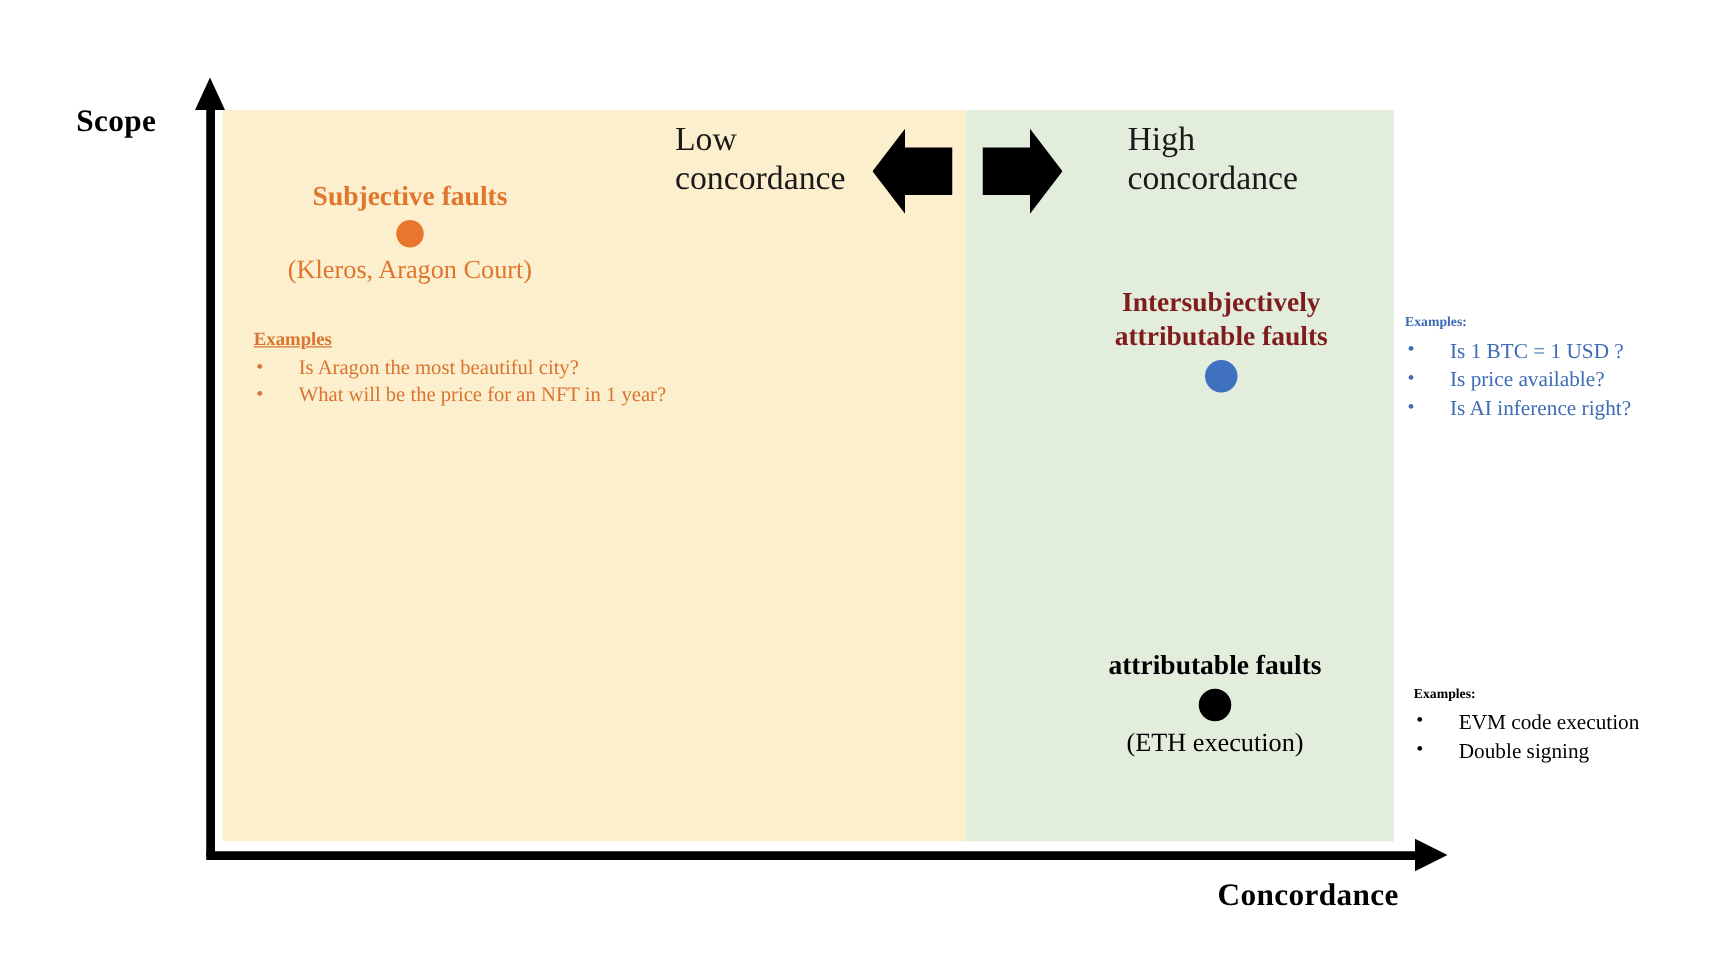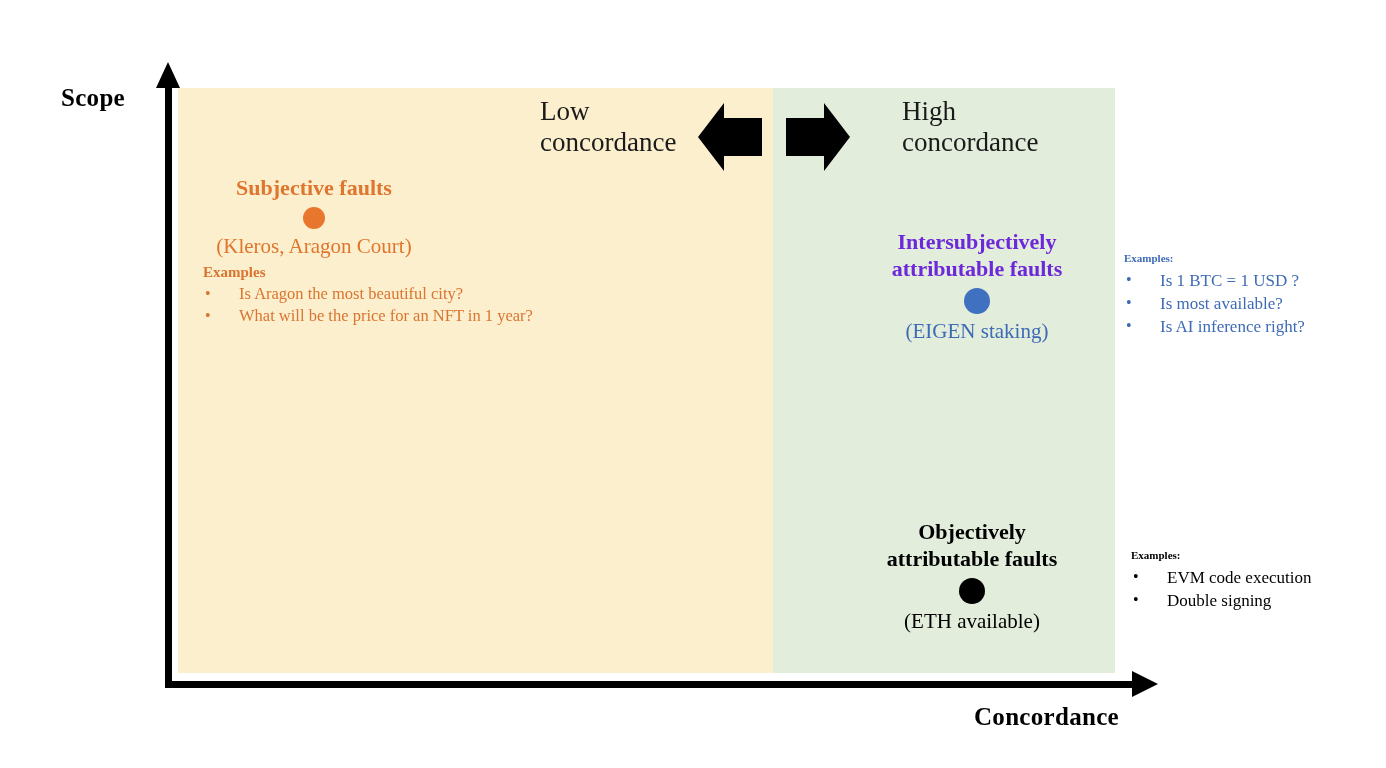--- a/index.html
+++ b/index.html
@@ -118,30 +118,30 @@
     font-size: 21px;
     line-height: 26px;
     white-space: nowrap;
   }
   .dot {
     border-radius: 50%;
     margin: 6px auto 4px auto;
   }
 
   
-  #group-subjective { left: 169px; top: 143px; width: 290px; margin-top: 31px; }
+  #group-subjective { left: 183px; top: 143px; width: 290px; }
   #group-subjective .group-title { color: #E0752E; }
   #group-subjective .group-sub { color: #E0752E; }
   #group-subjective .dot {
     width: 22px; height: 22px; background: #E8762C;
   }
 
   
   #group-intersubjective { left: 857px; top: 228px; width: 240px; }
-  #group-intersubjective .group-title { color: #6d28d9; }
+  #group-intersubjective .group-title { color: #7f1d1d; }
   #group-intersubjective .group-sub { color: #3E6BB5; }
   #group-intersubjective .dot {
     width: 26px; height: 26px; background: #4070C0;
   }
 
   
   #group-objective { left: 852px; top: 518px; width: 240px; }
   #group-objective .group-title { color: #000000; }
   #group-objective .group-sub { color: #000000; }
   #group-objective .dot {
@@ -172,21 +172,21 @@
     left: 2px;
     top: 0;
     font-size: 16px;
     line-height: 21px;
   }
 
   #examples-subjective { left: 203px; top: 262px; width: 400px; color: #DA7430; }
   #examples-intersubjective { left: 1124px; top: 248px; width: 250px; color: #3E6BB5; }
   #examples-objective { left: 1131px; top: 545px; width: 250px; color: #000000; }
 
-  #examples-subjective .examples-title { font-size: 15px; }
+  #examples-subjective .examples-title { font-size: 15px; text-decoration: underline; }
   #examples-subjective li { font-size: 16.5px; line-height: 22px; padding-left: 36px; }
   #examples-intersubjective li { padding-left: 36px; font-size: 17px; line-height: 23px; }
   #examples-objective li { padding-left: 36px; font-size: 17px; line-height: 23px; }
 </style>
 </head>
 <body>
 
 <div class="canvas">
 
   <div class="panel" id="panel-low"></div>
@@ -221,28 +221,26 @@
   <div class="group" id="group-subjective">
     <div class="group-title">Subjective faults</div>
     <div class="dot"></div>
     <div class="group-sub">(Kleros, Aragon Court)</div>
   </div>
 
   <div class="group" id="group-intersubjective">
     <div class="group-title">Intersubjectively</div>
     <div class="group-title">attributable faults</div>
     <div class="dot"></div>
-    <div class="group-sub">(EIGEN staking)</div>
   </div>
 
   <div class="group" id="group-objective">
-    <div class="group-title">Objectively</div>
     <div class="group-title">attributable faults</div>
     <div class="dot"></div>
-    <div class="group-sub">(ETH available)</div>
+    <div class="group-sub">(ETH execution)</div>
   </div>
 
   <div class="examples" id="examples-subjective">
     <div class="examples-title">Examples</div>
     <ul>
       <li>
         <span class="bullet">•</span>
         <span>Is Aragon the most beautiful city?</span>
       </li>
       <li>
@@ -254,21 +252,21 @@
 
   <div class="examples" id="examples-intersubjective">
     <div class="examples-title">Examples:</div>
     <ul>
       <li>
         <span class="bullet">•</span>
         <span>Is 1 BTC = 1 USD ?</span>
       </li>
       <li>
         <span class="bullet">•</span>
-        <span>Is most available?</span>
+        <span>Is price available?</span>
       </li>
       <li>
         <span class="bullet">•</span>
         <span>Is AI inference right?</span>
       </li>
     </ul>
   </div>
 
   <div class="examples" id="examples-objective">
     <div class="examples-title">Examples:</div>

